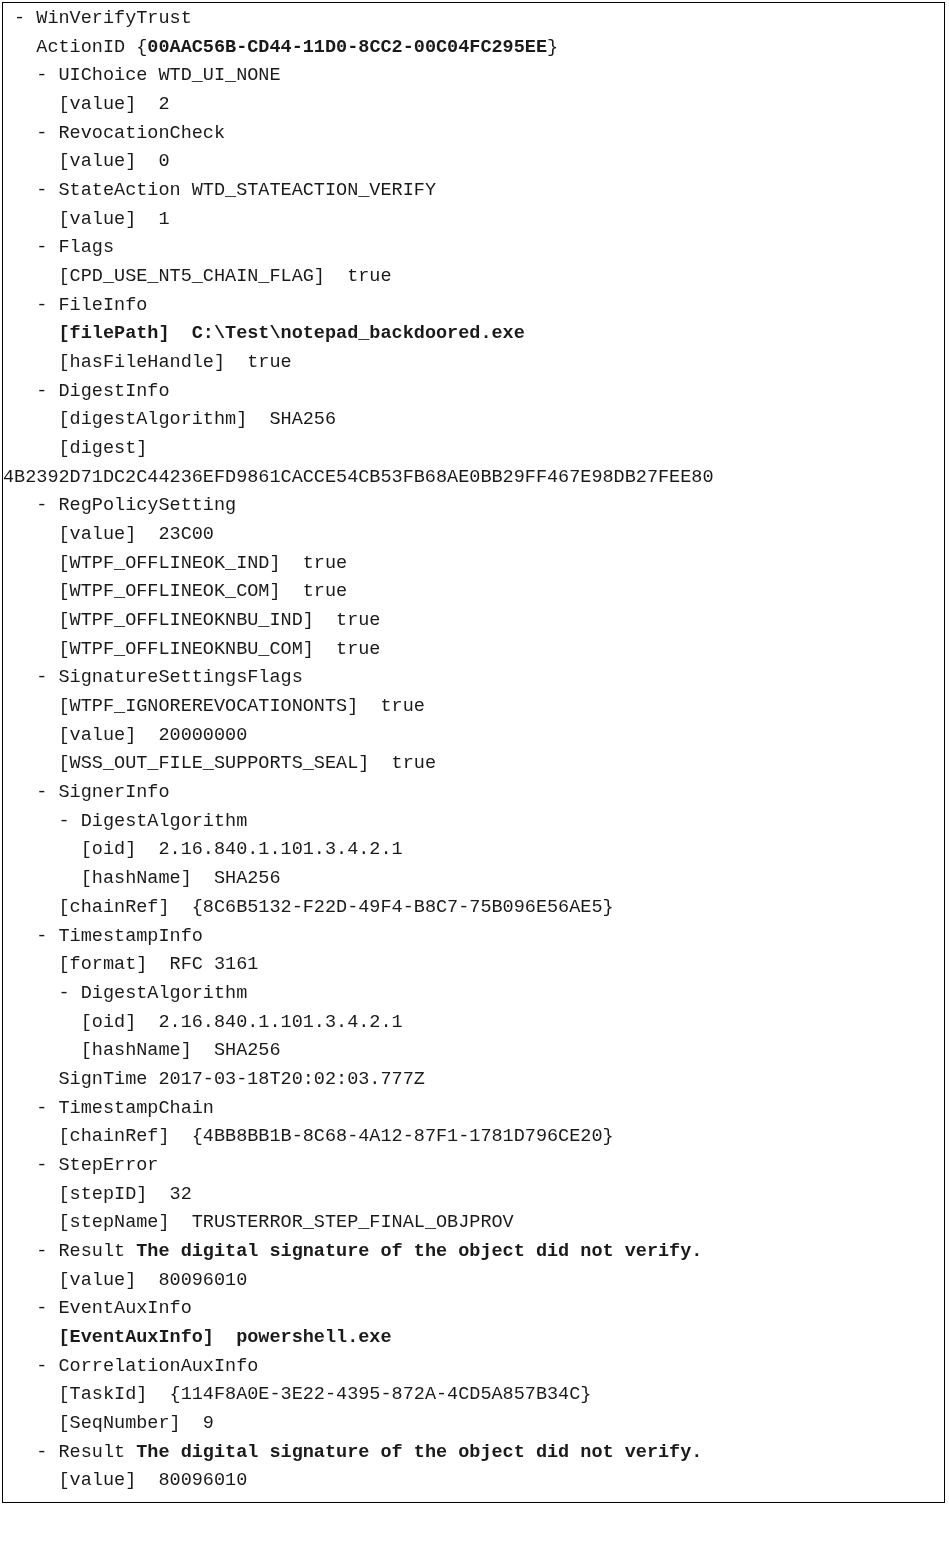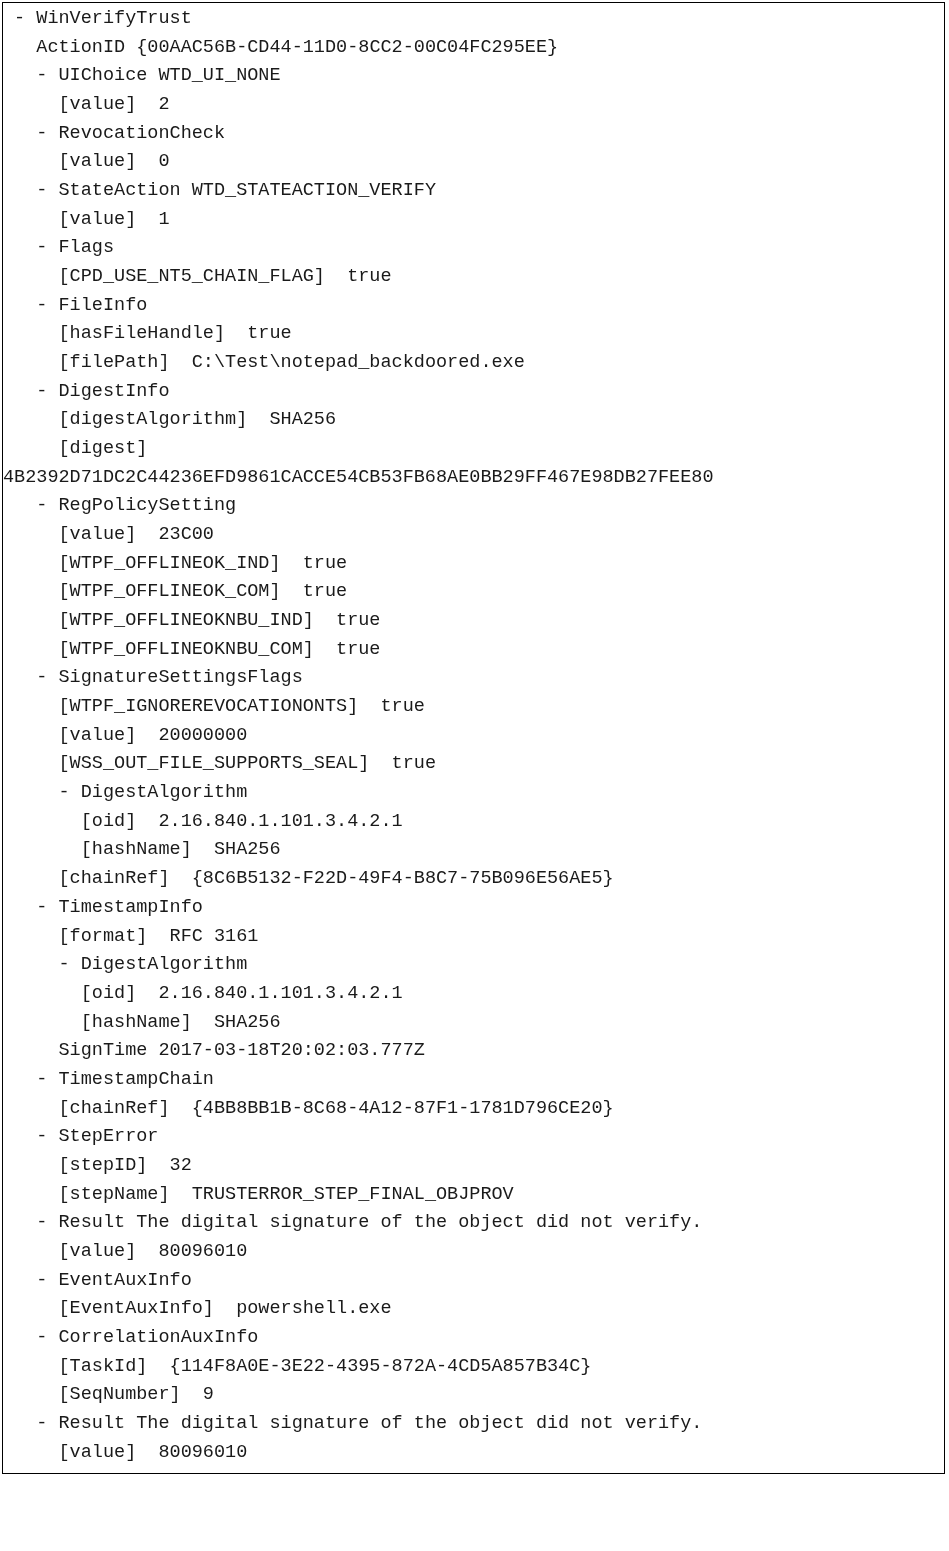--- a/index.html
+++ b/index.html
@@ -12,53 +12,54 @@
     color: #1a1a1a;
   }
   .container {
     border: 1px solid #000;
     margin: 2px;
     padding: 2px 0 6px 0;
     width: 943px;
     box-sizing: border-box;
   }
   .ln { white-space: pre; }
-  .bold { font-weight: 400; }
+  .bold { font-weight: 700; }
 </style>
 </head>
 <body>
 
 <div class="container" id="log">
     <div class="ln"> <span>- WinVerifyTrust</span></div>
     <div class="ln">   <span>ActionID {</span><span class="bold">00AAC56B-CD44-11D0-8CC2-00C04FC295EE</span><span>}</span></div>
     <div class="ln">   <span>- UIChoice WTD_UI_NONE</span></div>
     <div class="ln">     <span>[value]  2</span></div>
     <div class="ln">   <span>- RevocationCheck</span></div>
     <div class="ln">     <span>[value]  0</span></div>
     <div class="ln">   <span>- StateAction WTD_STATEACTION_VERIFY</span></div>
     <div class="ln">     <span>[value]  1</span></div>
     <div class="ln">   <span>- Flags</span></div>
     <div class="ln">     <span>[CPD_USE_NT5_CHAIN_FLAG]  true</span></div>
     <div class="ln">   <span>- FileInfo</span></div>
+    <div class="ln">     <span class="bold">[filePath]  C:\Test\notepad_backdoored.exe</span></div>
     <div class="ln">     <span>[hasFileHandle]  true</span></div>
-    <div class="ln">     <span class="bold">[filePath]  C:\Test\notepad_backdoored.exe</span></div>
     <div class="ln">   <span>- DigestInfo</span></div>
     <div class="ln">     <span>[digestAlgorithm]  SHA256</span></div>
     <div class="ln">     <span>[digest]</span></div>
     <div class="ln"><span>4B2392D71DC2C44236EFD9861CACCE54CB53FB68AE0BB29FF467E98DB27FEE80</span></div>
     <div class="ln">   <span>- RegPolicySetting</span></div>
     <div class="ln">     <span>[value]  23C00</span></div>
     <div class="ln">     <span>[WTPF_OFFLINEOK_IND]  true</span></div>
     <div class="ln">     <span>[WTPF_OFFLINEOK_COM]  true</span></div>
     <div class="ln">     <span>[WTPF_OFFLINEOKNBU_IND]  true</span></div>
     <div class="ln">     <span>[WTPF_OFFLINEOKNBU_COM]  true</span></div>
     <div class="ln">   <span>- SignatureSettingsFlags</span></div>
     <div class="ln">     <span>[WTPF_IGNOREREVOCATIONONTS]  true</span></div>
     <div class="ln">     <span>[value]  20000000</span></div>
     <div class="ln">     <span>[WSS_OUT_FILE_SUPPORTS_SEAL]  true</span></div>
+    <div class="ln">   <span>- SignerInfo</span></div>
     <div class="ln">     <span>- DigestAlgorithm</span></div>
     <div class="ln">       <span>[oid]  2.16.840.1.101.3.4.2.1</span></div>
     <div class="ln">       <span>[hashName]  SHA256</span></div>
     <div class="ln">     <span>[chainRef]  {8C6B5132-F22D-49F4-B8C7-75B096E56AE5}</span></div>
     <div class="ln">   <span>- TimestampInfo</span></div>
     <div class="ln">     <span>[format]  RFC 3161</span></div>
     <div class="ln">     <span>- DigestAlgorithm</span></div>
     <div class="ln">       <span>[oid]  2.16.840.1.101.3.4.2.1</span></div>
     <div class="ln">       <span>[hashName]  SHA256</span></div>
     <div class="ln">     <span>SignTime 2017-03-18T20:02:03.777Z</span></div>

